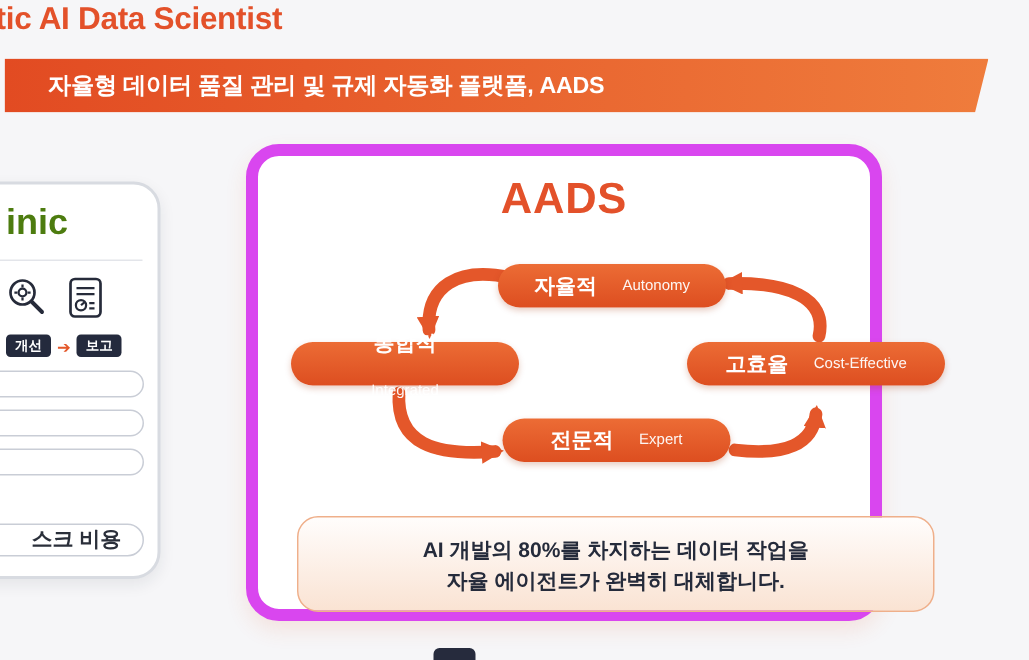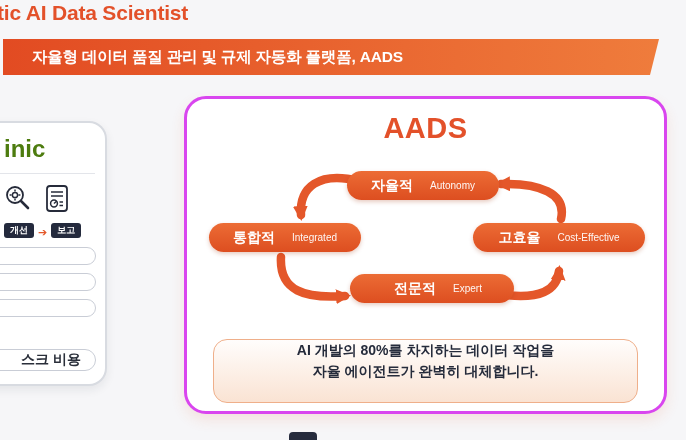--- a/index.html
+++ b/index.html
@@ -30,44 +30,44 @@
   .flow-badge{background:#242A3D;color:#fff;font-size:9px;font-weight:700;padding:3px 6px;
               border-radius:3px;line-height:1;white-space:nowrap;}
   .flow-arrow{color:#E4582A;font-size:11px;font-weight:800;line-height:1;}
   .lc-pill{position:absolute;left:12px;width:160px;height:18px;border:1.5px solid #C9CDD6;
            border-radius:9px;background:#fff;box-sizing:border-box;}
   .lc-pill.p1{top:124px;} .lc-pill.p2{top:150px;} .lc-pill.p3{top:176px;}
   .lc-pill.labeled{top:226px;height:22px;border-radius:11px;display:flex;align-items:center;}
   .lc-pill .lbl{margin-left:84px;font-size:14px;color:#2A2F3A;font-weight:600;white-space:nowrap;}
 
   
-  .aads-card{position:absolute;left:184px;top:96px;width:483px;height:318px;background:#fff;
-             border:3px solid #d946ef;border-radius:22px;box-sizing:border-box;
+  .aads-card{position:absolute;left:164px;top:96px;width:424px;height:318px;background:#fff;
+             border:8px solid #d946ef;border-radius:22px;box-sizing:border-box;
              box-shadow:0 6px 14px rgba(228,87,42,.12);}
   .aads-title{position:absolute;left:0;right:0;top:13px;text-align:center;font-size:29px;
               font-weight:800;color:#E3512A;letter-spacing:.5px;}
   .cycle-svg{position:absolute;left:0;top:0;width:477px;height:312px;pointer-events:none;}
   .o-pill{position:absolute;height:29px;border-radius:15px;
           background:linear-gradient(180deg,#EC6C35 0%,#DD4E20 100%);
           color:#fff;display:flex;align-items:center;justify-content:center;gap:17px;
           box-shadow:0 2px 4px rgba(160,50,10,.25);z-index:2;}
   .o-pill .ko{font-size:14px;font-weight:800;white-space:nowrap;}
   .o-pill .en{font-size:10px;font-weight:400;opacity:.95;white-space:nowrap;}
   .pill-top{left:160px;top:72px;width:152px;}
-  .pill-left{left:22px;top:124px;width:152px;}
+  .pill-left{left:22px;top:124px;width:152px;flex-direction:column;}
   .pill-right{left:286px;top:124px;width:172px;}
-  .pill-bottom{left:163px;top:175px;width:152px;padding-left:12px;}
+  .pill-bottom{left:163px;top:175px;width:152px;}
   .core-label{position:absolute;left:178px;top:228px;width:130px;height:22px;background:#fff;
               border:1.5px solid #EDA27A;border-radius:12px;color:#E4572A;font-size:11px;
               font-weight:700;letter-spacing:3px;display:flex;align-items:center;justify-content:center;
               z-index:4;box-sizing:border-box;}
   .core-box{position:absolute;left:26px;top:240px;width:425px;height:64px;
             background:linear-gradient(180deg,#FFFDFC 0%,#FAE3D3 100%);
             border:1.5px solid #EFAF8A;border-radius:14px;display:flex;flex-direction:column;
-            align-items:center;padding-bottom:9px;box-sizing:border-box;z-index:3;}
+            align-items:center;justify-content:flex-end;padding-bottom:9px;box-sizing:border-box;z-index:3;}
   .core-line{color:#252B3B;font-size:14px;font-weight:700;line-height:1.5;white-space:nowrap;}
 
   .footer-chip{position:absolute;left:289px;top:432px;width:28px;height:8px;background:#262B3D;
                border-radius:4px 4px 0 0;}
 </style>
 </head>
 <body>
 
 <div class="page">
 

